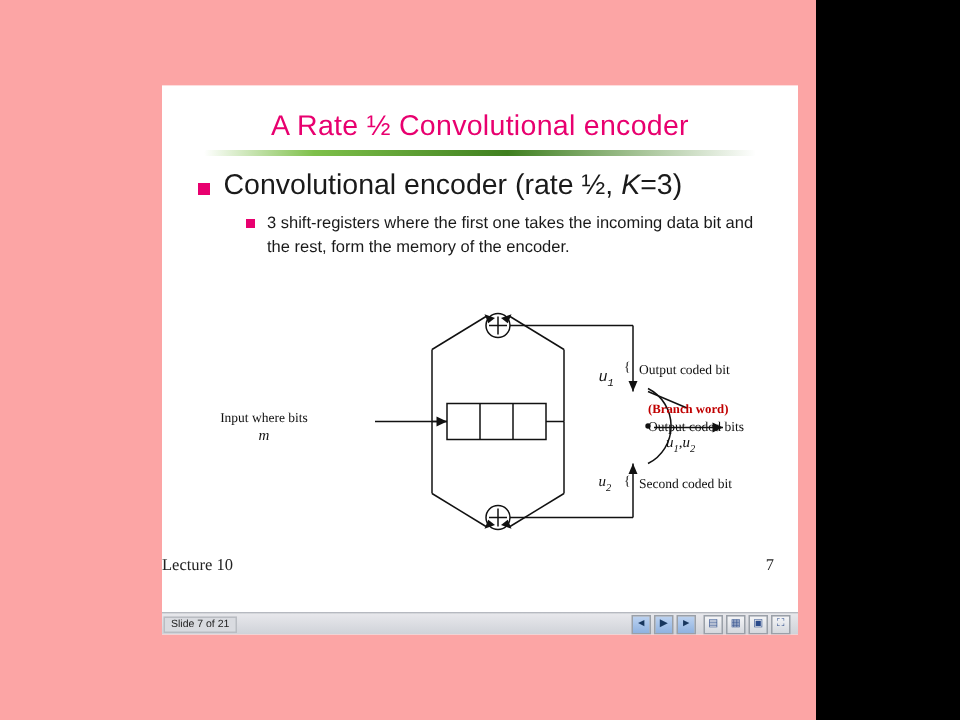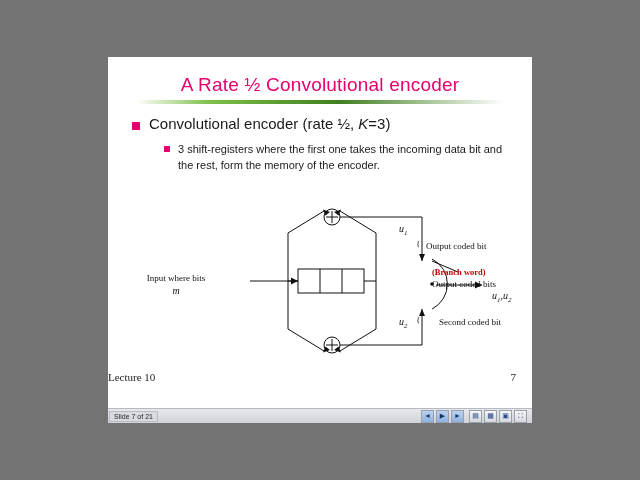--- a/index.html
+++ b/index.html
@@ -9,23 +9,23 @@
   }
   body {
     width: 640px;
     height: 480px;
     overflow: hidden;
     font-family: "Liberation Sans", sans-serif;
   }
   #stage {
     position: absolute;
     left: 0; top: 0;
-    width: 640px;
+    width: 544px;
     height: 480px;
-    background: #737373;
+    background: #fca5a5;
   }
   
   #viewer {
     position: absolute;
     left: 108px;
     top: 57px;
     width: 424px;
     height: 366px;
     background: #ffffff;
     overflow: hidden;
@@ -70,21 +70,21 @@
   }
   .l1 .marker {
     width: 8px;
     height: 8px;
     background: #E8006F;
     margin-top: 7px;
     margin-right: 9px;
     flex: none;
   }
   .l1 .text {
-    font-size: 15px;
+    font-size: 19px;
     color: #1a1a1a;
     line-height: 18px;
   }
   
   .l2 {
     position: absolute;
     left: 56px;
     top: 84px;
     width: 350px;
     display: flex;
@@ -265,35 +265,35 @@
             <circle cx="196" cy="85" r="1.8" fill="#111" stroke="none"></circle>
 
             <line x1="200" y1="86" x2="246" y2="86"></line>
             <polygon points="246,86 239,82.6 239,89.4" fill="#111" stroke="none"></polygon>
           </g>
         </svg>
 
         <div class="dlabel small" style="left:-116px; top:74px; width:112px; text-align:center;">Input where bits</div>
         <div class="dlabel var" style="left:-116px; top:86px; width:112px; text-align:center;">m</div>
 
-        <div class="dlabel var" style="left:163px; top:24px;">
+        <div class="dlabel var" style="left:163px; top:48px;font-family:Liberation Mono, monospace;">
           <span>u</span><sub style="font-size:7px;">1</sub>
         </div>
         <div class="dlabel small" style="left:180px; top:40px;">{</div>
         <div class="dlabel small" style="left:190px; top:42px;">Output coded bit</div>
 
         <div class="dlabel var" style="left:163px; top:117px;">
           <span>u</span><sub style="font-size:7px;">2</sub>
         </div>
         <div class="dlabel small" style="left:180px; top:116px;">{</div>
-        <div class="dlabel small" style="left:190px; top:118px;margin-left:13px;">Second coded bit</div>
+        <div class="dlabel small" style="left:190px; top:118px;">Second coded bit</div>
 
         <div class="dlabel branch" style="left:196px; top:68px;">(Branch word)</div>
         <div class="dlabel small" style="left:196px; top:80px;">Output coded bits</div>
-        <div class="dlabel var" style="left:208px; top:91px;padding-left:48px;">
+        <div class="dlabel var" style="left:208px; top:91px;">
           <span>u</span><sub style="font-size:7px;">1</sub>,<span>u</span><sub style="font-size:7px;">2</sub>
         </div>
 
         <div class="dlabel tiny" style="left:90px; top:141px;"></div>
       </div>
 
       <div id="footer-lecture">Lecture 10</div>
       <div id="footer-page">7</div>
     </div>
 

